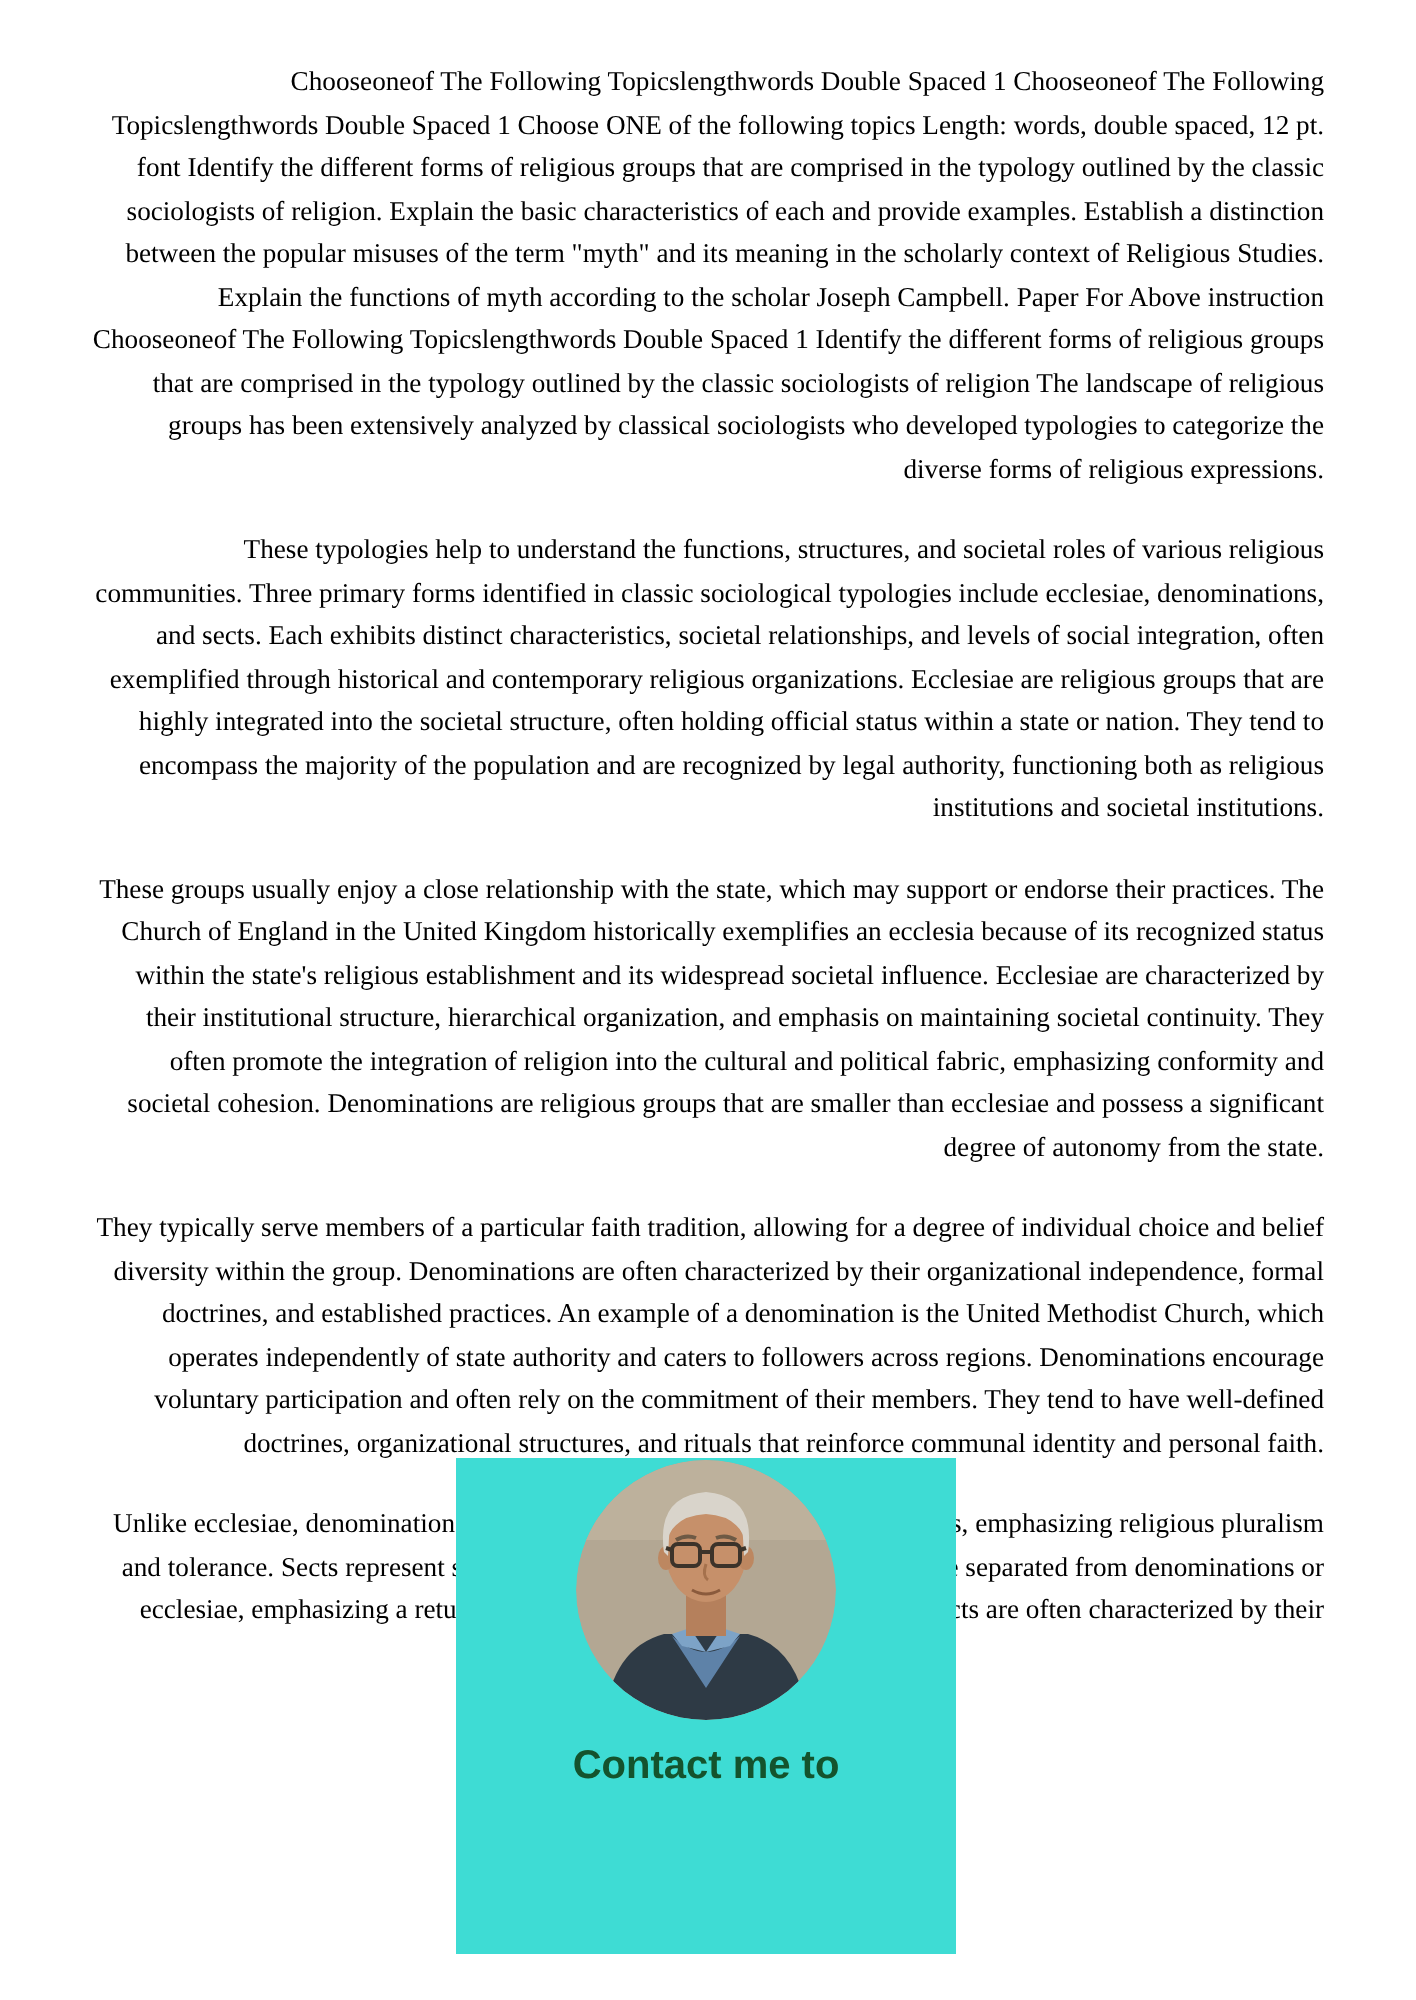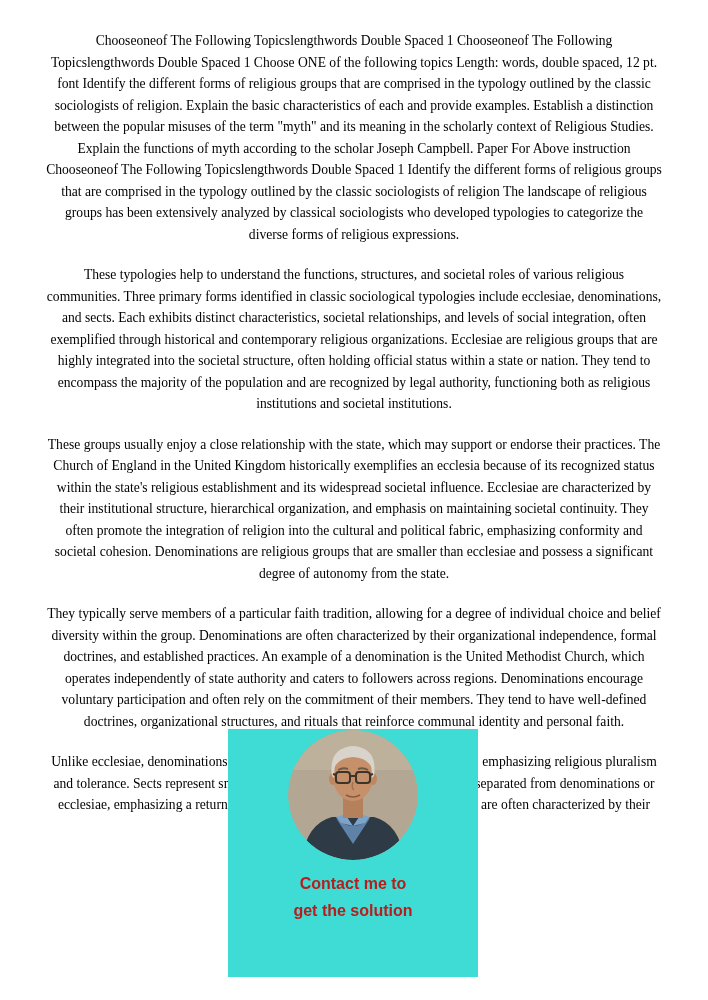--- a/index.html
+++ b/index.html
@@ -13,21 +13,21 @@
     font-family: "Liberation Serif", serif;
   }
   .doc {
     position: absolute;
     left: 46px;
     top: 30px;
     width: 616px;
     color: #000000;
     font-size: 13.6px;
     line-height: 21.5px;
-    text-align: center;
+    text-align: right;
   }
   .doc p { margin: 0 0 19px 0; }
 
   .promo {
     position: absolute;
     left: 228px;
     top: 729px;
     width: 250px;
     height: 248px;
     background: #3edcd4;
@@ -42,23 +42,23 @@
     border-radius: 50%;
     overflow: hidden;
     margin-top: 1px;
     flex: 0 0 auto;
   }
   .avatar svg { display: block; }
   .promo-text {
     margin-top: 10px;
     font-family: "Liberation Sans", sans-serif;
     font-weight: bold;
-    font-size: 16px;
+    font-size: 20px;
     line-height: 27px;
-    color: #b91c1c;
+    color: #14532d;
   }
   .promo-email {
     margin-top: 5px;
     font-family: "Liberation Serif", serif;
     font-weight: bold;
     font-size: 17.5px;
     line-height: 22px;
     color: #000000;
   }
 </style>
@@ -114,15 +114,14 @@
           <line x1="82" y1="45" x2="85" y2="44"></line>
         </g>
 
         <path d="M65 52 Q63 58 66 60" stroke="#a5714c" stroke-width="1.5" fill="none"></path>
         <path d="M58 65 Q65 69 72 65" stroke="#8a5a3c" stroke-width="1.5" fill="none"></path>
       </g>
     </svg>
   </div>
   <div class="promo-text">
     <div>Contact me to</div>
-    <div>get the solution</div>
   </div>
 </div>
 
 </body></html>

